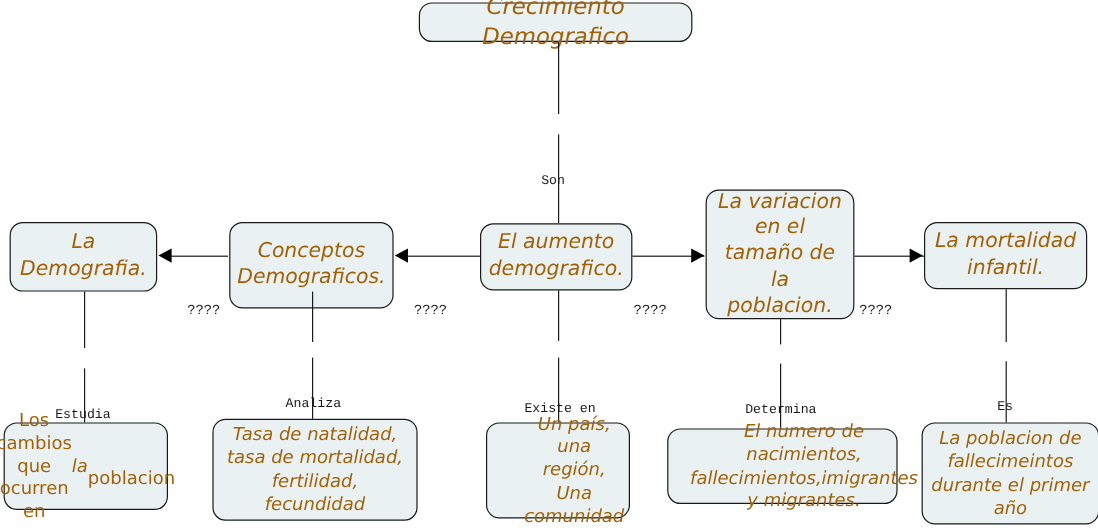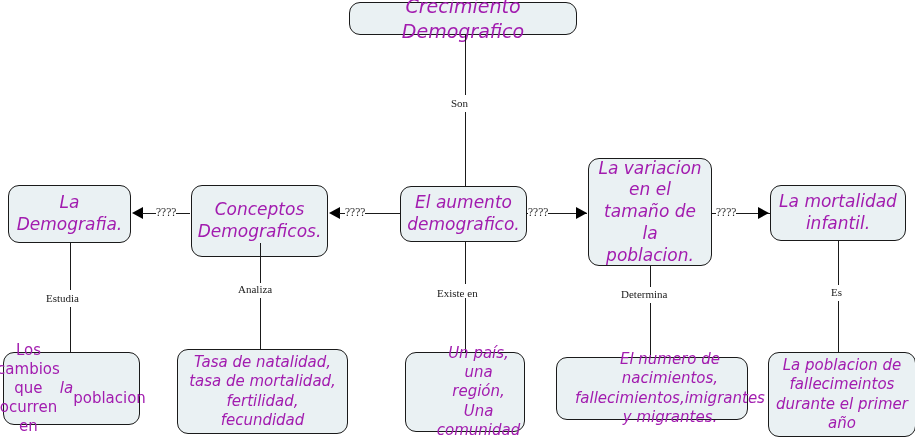--- a/index.html
+++ b/index.html
@@ -20,21 +20,21 @@
   .node {
     position: absolute;
     box-sizing: border-box;
     background: #eaf1f3;
     border: 1px solid #1a1a1a;
     border-radius: 11px;
     display: flex;
     align-items: center;
     justify-content: center;
     text-align: center;
-    color: #a21caf;
+    color: #a16207;
     font-family: "DejaVu Sans", sans-serif;
     font-style: italic;
     line-height: 1.28;
     padding: 2px 5px;
     white-space: pre-line;
   }
   .node.upright {
     font-style: normal;
   }
   .node .ital-word {
@@ -68,26 +68,27 @@
     height: 0;
     border-top: 6px solid transparent;
     border-bottom: 6px solid transparent;
     border-left: 11px solid #000000;
   }
 
   
   .link-label {
     position: absolute;
     color: #1a1a1a;
-    font-family: Liberation Serif, serif;
+    font-family: Liberation Mono, monospace;
     font-style: normal;
     font-size: 11px;
     white-space: nowrap;
     background: #ffffff;
     line-height: 12px;
+    margin-top: 48px;
   }
   .link-label.qmark {
     font-size: 11.5px;
     letter-spacing: 0px;
   }
 </style>
 </head>
 <body>
 
 <div id="canvas">

